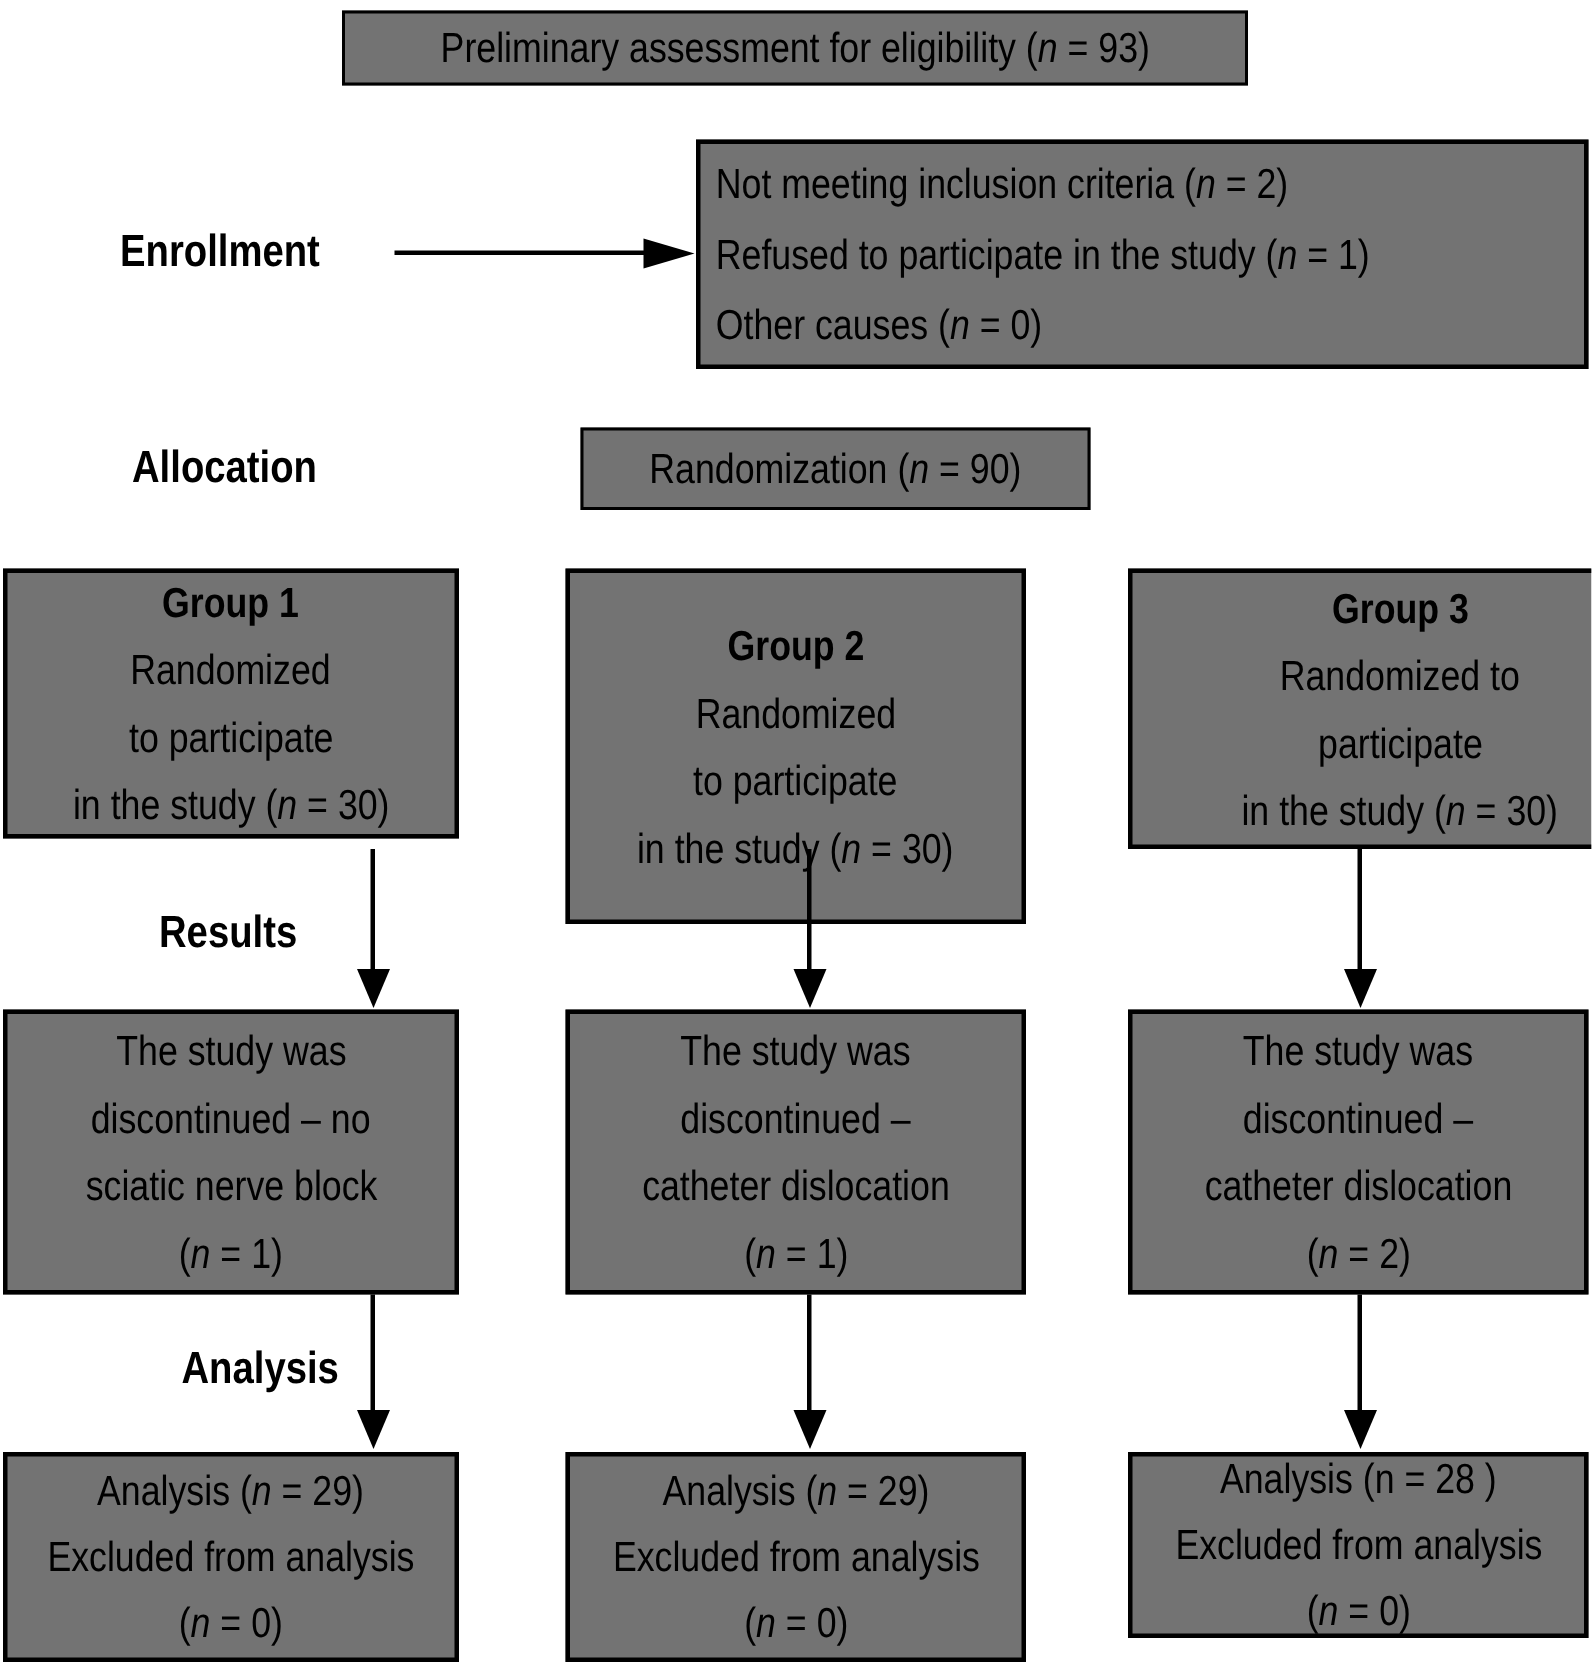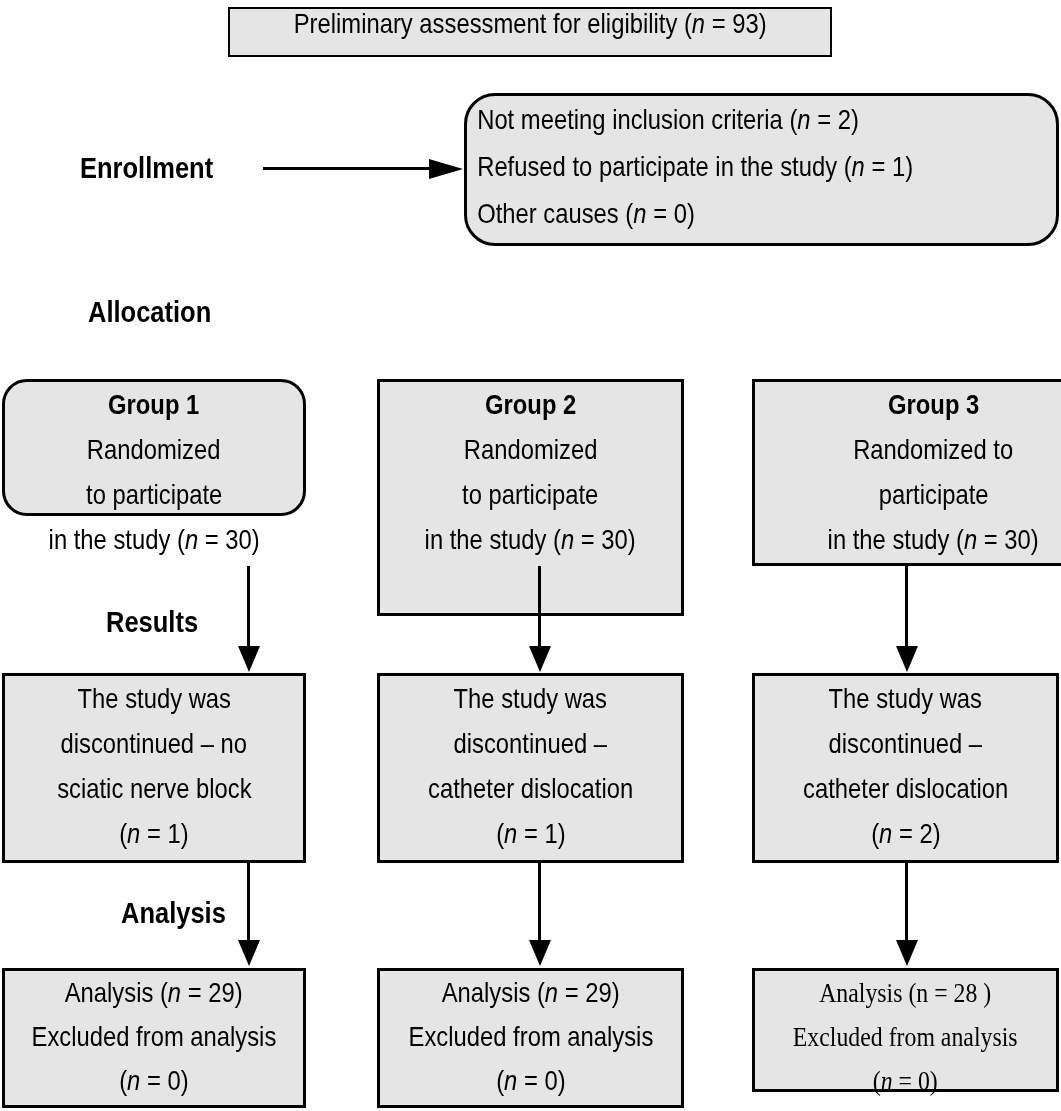--- a/index.html
+++ b/index.html
@@ -2,26 +2,26 @@
 <html><head>
 <meta charset="utf-8">
 <style>
   html,body { margin:0; padding:0; background:#ffffff; }
   .canvas {
     position:relative; width:1061px; height:1111px; background:#ffffff;
     font-family:"Liberation Sans", sans-serif; color:#000;
     overflow:hidden;
   }
   .box {
-    position:absolute; border:3px solid #000; background:#e5e5e5;
+    position:absolute; border:3px solid #000; background:#737373;
     box-sizing:border-box;
-    display:flex; flex-direction:column; justify-content:flex-start; align-items:center;
+    display:flex; flex-direction:column; justify-content:center; align-items:center;
   }
   .box.thin { border-width:2px; }
-  .box.left-align { align-items:flex-start;border-radius:31px; }
+  .box.left-align { align-items:flex-start; }
   .tline {
     white-space:nowrap;
     transform:scaleX(0.85); transform-origin:50% 50%;
     font-size:28px; line-height:45px;
   }
   .left-align .tline { transform-origin:0 50%; padding-left:12px; line-height:47px; }
   .lh44 .tline { line-height:44px; }
   .single .tline { line-height:30px; }
   .btitle { font-weight:bold; }
   .stage-label {
@@ -54,22 +54,25 @@
   </div>
 
   <div class="box left-align" style="left:464px; top:93px; width:595px; height:153px;">
     <div class="tline">Not meeting inclusion criteria (<i>n</i> = 2)</div>
     <div class="tline">Refused to participate in the study (<i>n</i> = 1)</div>
     <div class="tline">Other causes (<i>n</i> = 0)</div>
   </div>
 
   <div class="stage-label" style="left:88px; top:294px;">Allocation</div>
 
+  <div class="box thin single" style="left:387px; top:285px; width:340px; height:55px;">
+    <div class="tline">Randomization (<i>n</i> = 90)</div>
+  </div>
 
-  <div class="box" style="left:2px; top:379px; width:304px; height:137px;border-radius:25px;">
+  <div class="box" style="left:2px; top:379px; width:304px; height:180px;">
     <div class="tline btitle">Group 1</div>
     <div class="tline">Randomized</div>
     <div class="tline">to participate</div>
     <div class="tline">in the study (<i>n</i> = 30)</div>
   </div>
   <div class="box" style="left:377px; top:379px; width:307px; height:237px;">
     <div class="tline btitle">Group 2</div>
     <div class="tline">Randomized</div>
     <div class="tline">to participate</div>
     <div class="tline">in the study (<i>n</i> = 30)</div>
@@ -133,19 +136,19 @@
   <div class="box lh44" style="left:2px; top:968px; width:304px; height:140px;">
     <div class="tline">Analysis (<i>n</i> = 29)</div>
     <div class="tline">Excluded from analysis</div>
     <div class="tline">(<i>n</i> = 0)</div>
   </div>
   <div class="box lh44" style="left:377px; top:968px; width:307px; height:140px;">
     <div class="tline">Analysis (<i>n</i> = 29)</div>
     <div class="tline">Excluded from analysis</div>
     <div class="tline">(<i>n</i> = 0)</div>
   </div>
-  <div class="box lh44" style="left:752px; top:968px; width:307px; height:124px;font-family:Liberation Serif, serif;">
+  <div class="box lh44" style="left:752px; top:968px; width:307px; height:124px;">
     <div class="tline">Analysis (n = 28 )</div>
     <div class="tline">Excluded from analysis</div>
     <div class="tline">(<i>n</i> = 0)</div>
   </div>
 
 </div>
 
 </body></html>

